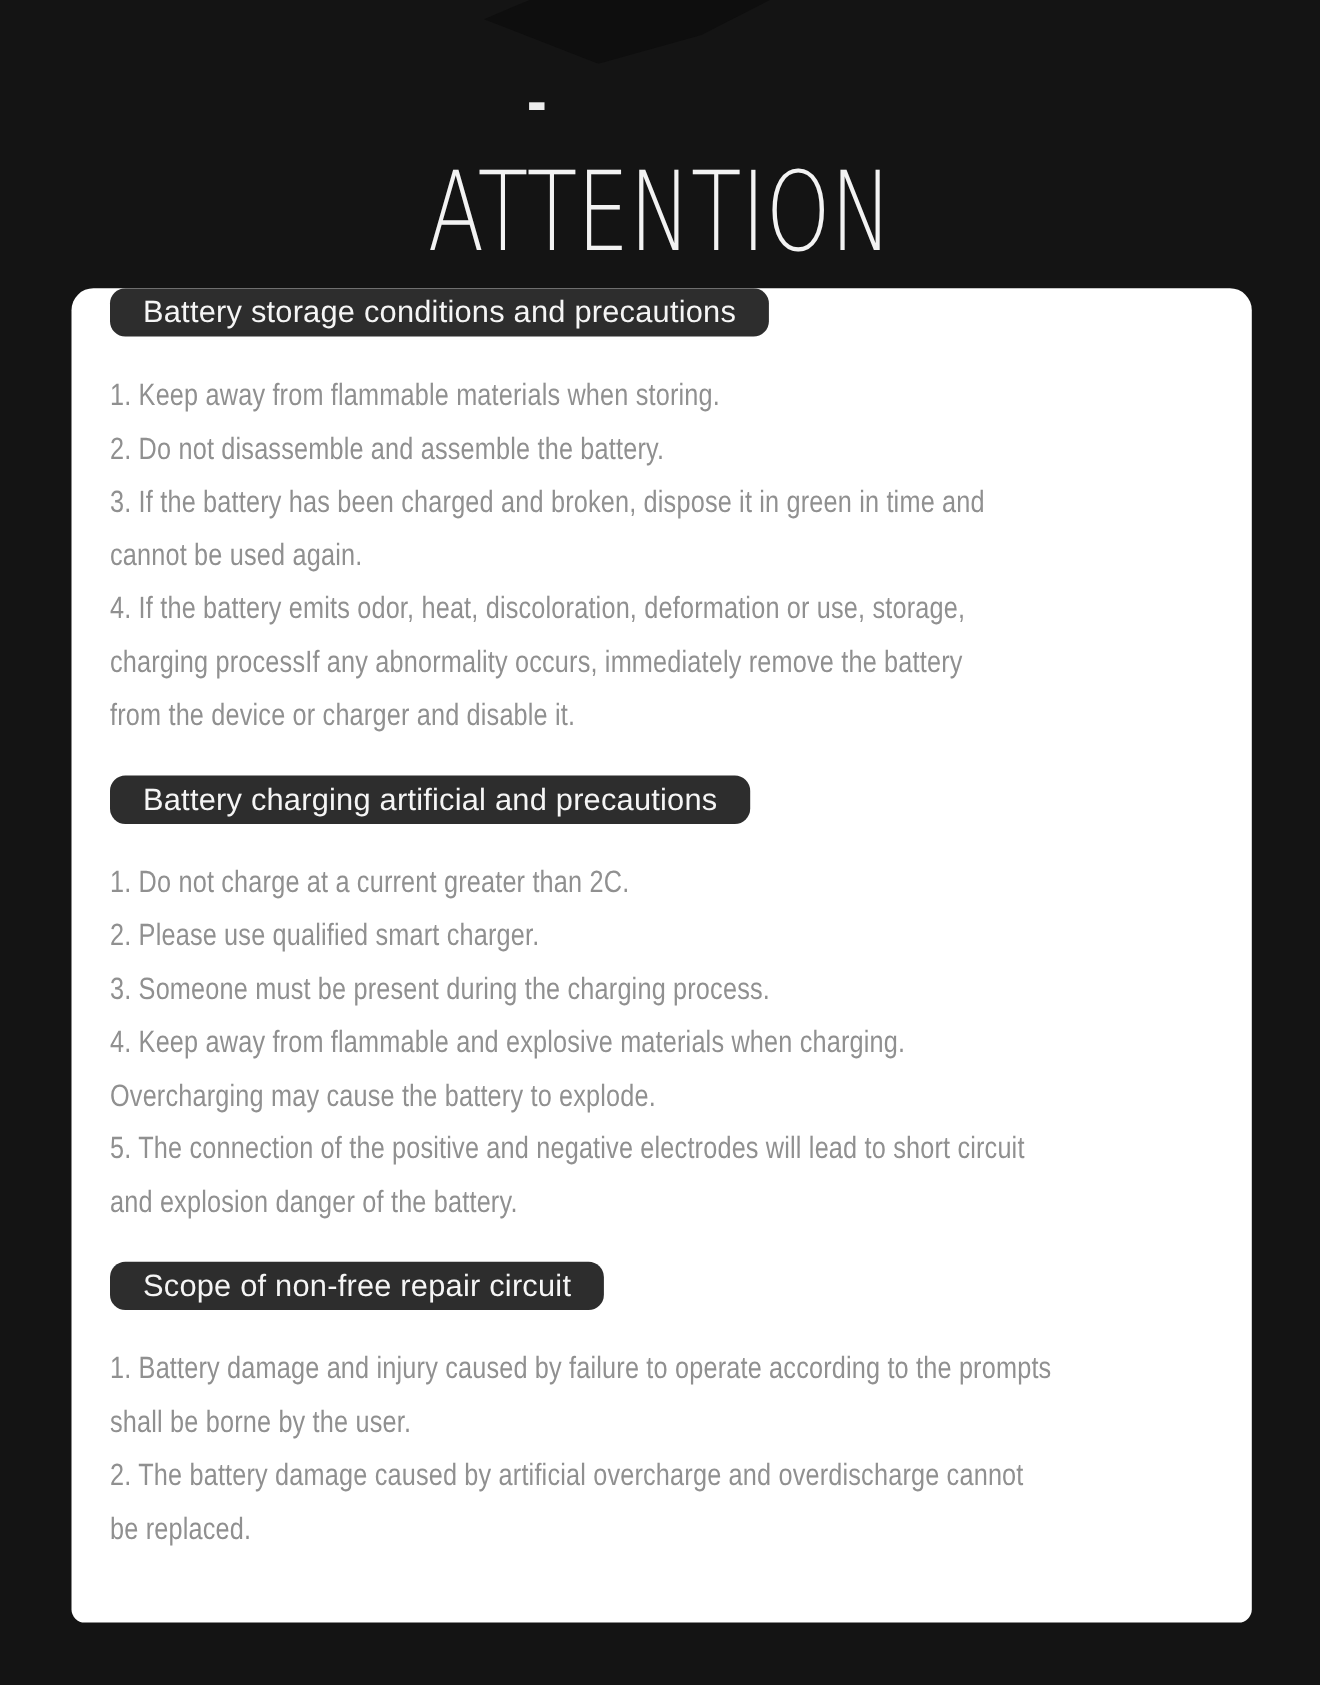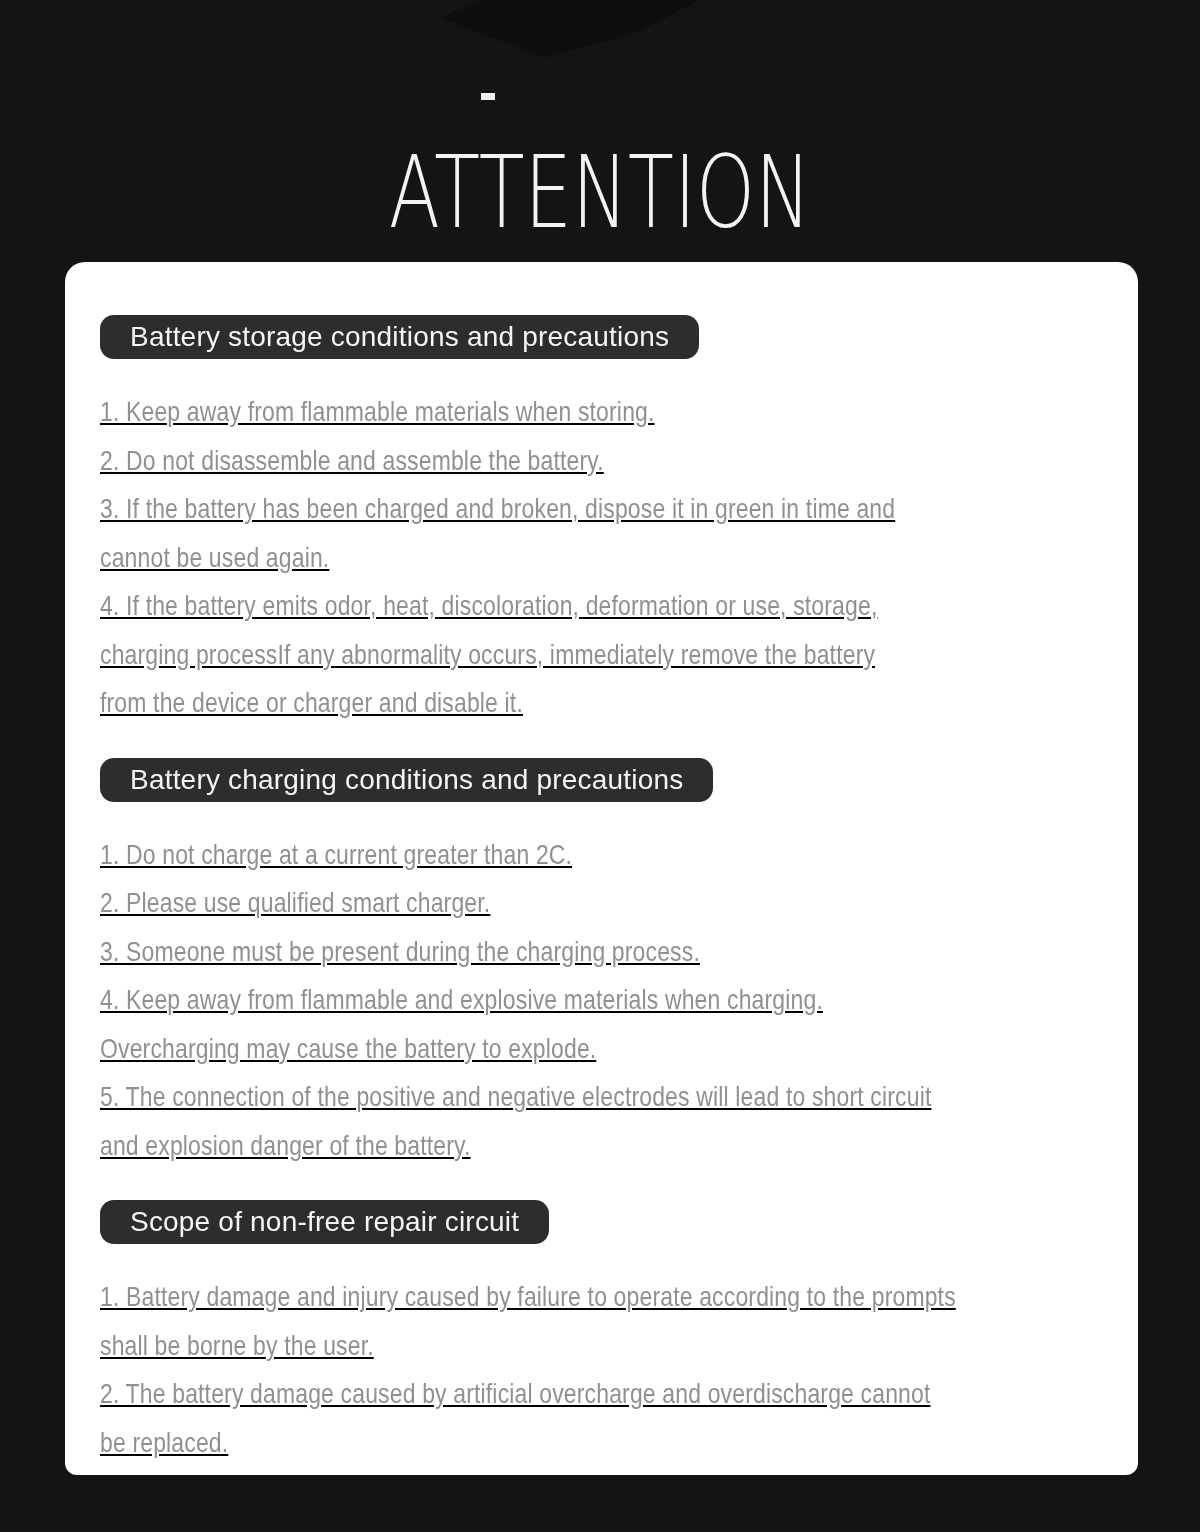--- a/index.html
+++ b/index.html
@@ -31,24 +31,22 @@
     transform: scaleX(0.75);
     transform-origin: 600px 0;
     white-space: nowrap;
   }
   .card {
     position: absolute;
     left: 65px; top: 262px;
     width: 1073px; height: 1213px;
     background: #ffffff;
     border-radius: 20px 20px 12px 12px;
-    padding-top: 53px;
     box-sizing: border-box;
     overflow: hidden;
-    text-decoration: underline;
   }
   .pill {
     display: inline-block;
     margin-left: 35px;
     background: #2d2d2d;
     color: #f5f5f5;
     font-size: 28px;
     line-height: 28px;
     padding: 8px 30px;
     border-radius: 14px;
@@ -89,21 +87,21 @@
       <p>3. If the battery has been charged and broken, dispose it in green in time and
 cannot be used again.</p>
       <p>4. If the battery emits odor, heat, discoloration, deformation or use, storage,
 charging processIf any abnormality occurs, immediately remove the battery
 from the device or charger and disable it.</p>
     </div>
   </section>
 
   <section>
     <div class="pill">
-      <span>Battery charging conditions and precautions</span>
+      <span>Battery charging artificial and precautions</span>
     </div>
     <div class="list">
       <p>1. Do not charge at a current greater than 2C.</p>
       <p>2. Please use qualified smart charger.</p>
       <p>3. Someone must be present during the charging process.</p>
       <p>4. Keep away from flammable and explosive materials when charging.
 Overcharging may cause the battery to explode.</p>
       <p>5. The connection of the positive and negative electrodes will lead to short circuit
 and explosion danger of the battery.</p>
     </div>

